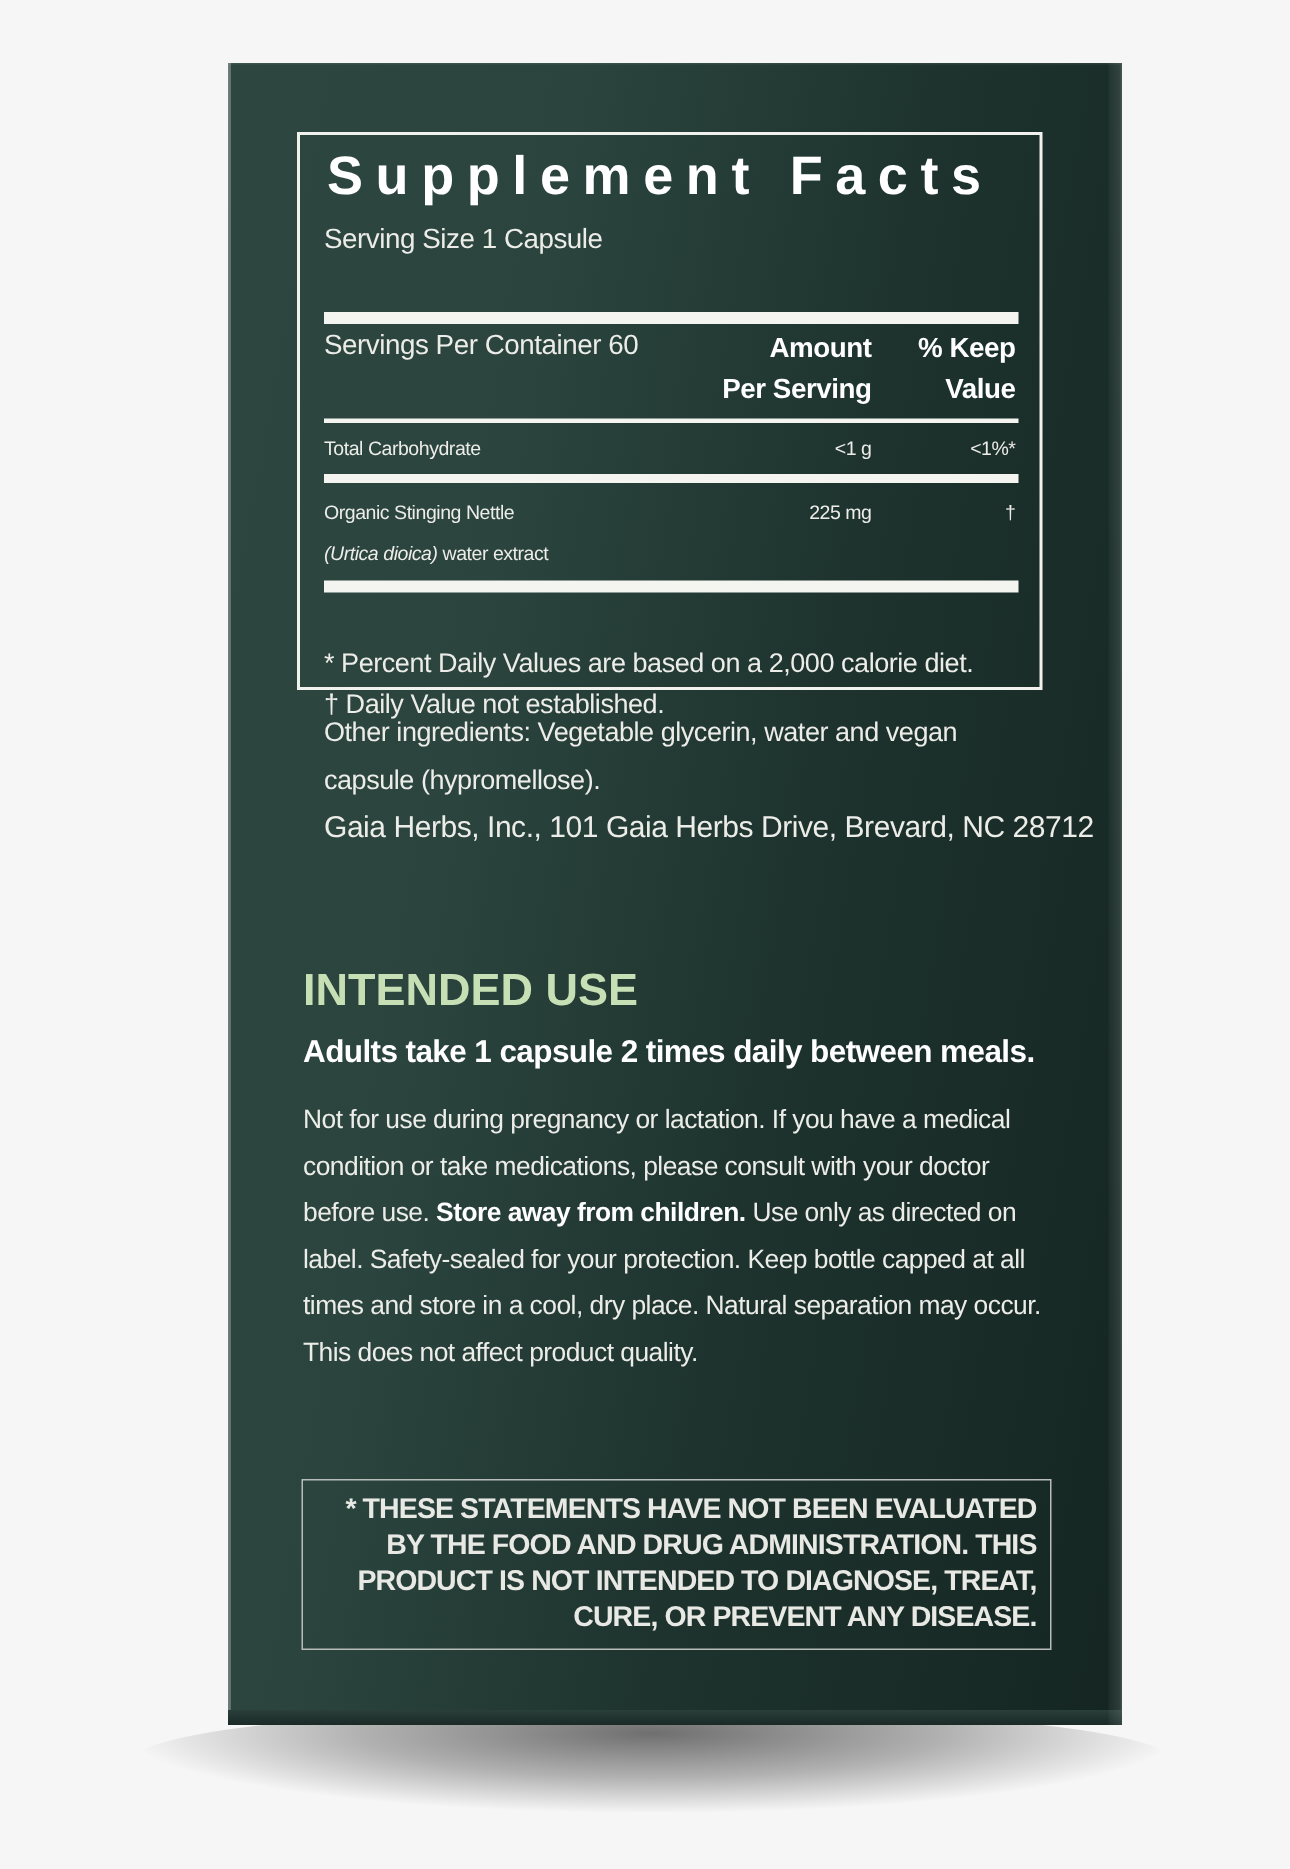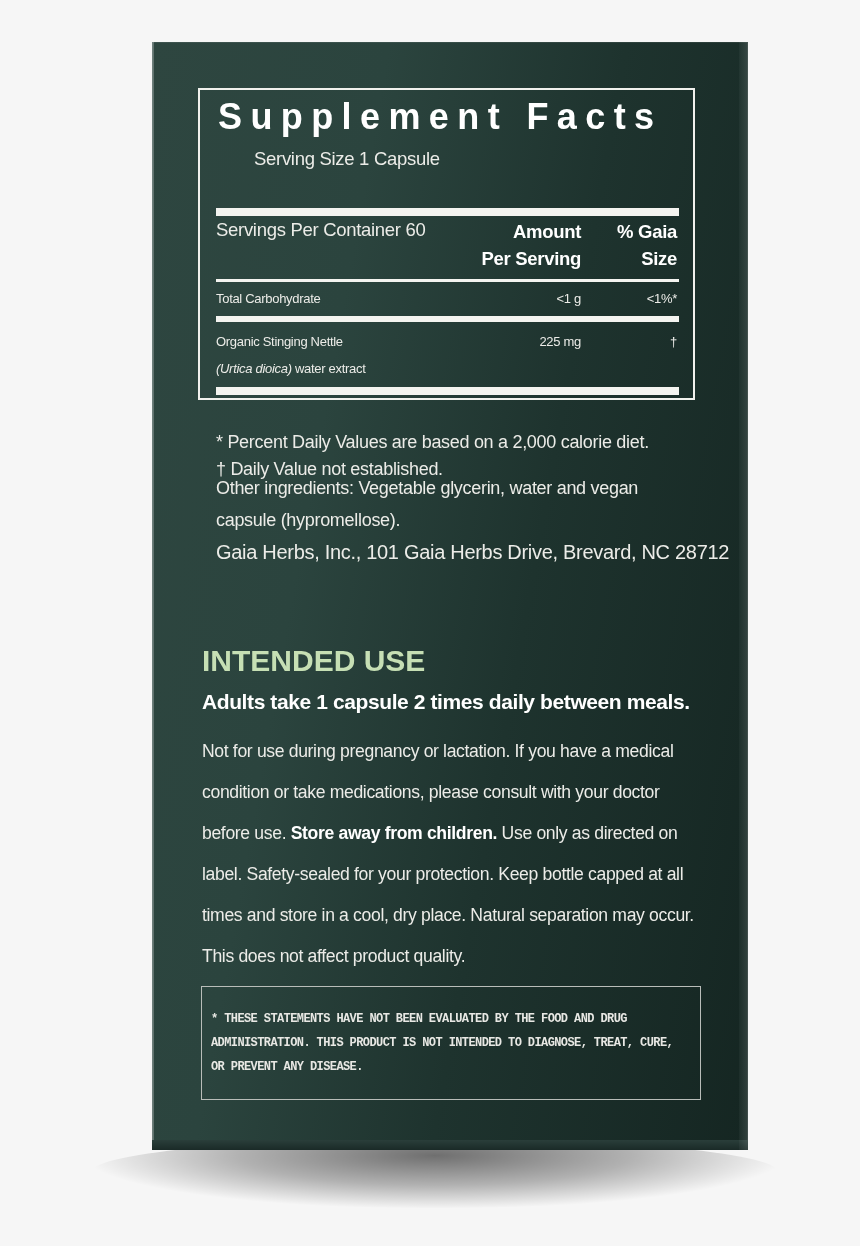--- a/index.html
+++ b/index.html
@@ -26,21 +26,21 @@
     }
     .panel::after {
       content: ""; position: absolute; right: 0; top: 0; width: 9px; height: 100%;
       background: linear-gradient(90deg, rgba(255,255,255,0.03), rgba(255,255,255,0.12));
     }
     .panel-bottom {
       position: absolute; left: 0; bottom: 0; width: 100%; height: 10px;
       background: linear-gradient(180deg, #2a3e3a, #1a2a27);
     }
     .facts-box {
-      position: absolute; left: 46px; top: 46px; width: 497px; height: 312px;
+      position: absolute; left: 46px; top: 46px; width: 497px; height: 372px;
       border: 2px solid #f1f1ed; box-sizing: border-box;
     }
     .facts-title {
       position: absolute; left: 18px; top: 6px;
       font-size: 36px; font-weight: bold; letter-spacing: 8.4px;
       white-space: nowrap; color: #ffffff;
     }
     .serving {
       position: absolute; left: 16px; font-size: 18.5px; color: #ecece8;
       font-family: "Liberation Sans Narrow", "Liberation Sans", sans-serif;
@@ -65,55 +65,55 @@
     .sugg-title {
       position: absolute; left: 50px; top: 602px;
       font-size: 30px; font-weight: bold; color: #c6dfb4; white-space: nowrap;
     }
     .sugg-dose {
       position: absolute; left: 50px; top: 648px;
       font-size: 21px; font-weight: bold; color: #ffffff; white-space: nowrap; letter-spacing: -0.4px;
     }
     .sugg-body {
       position: absolute; left: 50px; top: 689px; width: 500px;
-      font-size: 17.6px; line-height: 41px; color: #ecece8; letter-spacing: -0.35px;
+      font-size: 17.6px; line-height: 31px; color: #ecece8; letter-spacing: -0.35px;
     }
     .sugg-body b { color: #ffffff; }
     .disclaimer {
       position: absolute; left: 49px; top: 944px; width: 500px; height: 114px;
       border: 1px solid #b9bdb9; box-sizing: border-box;
       display: flex; align-items: center; justify-content: center;
     }
     .disclaimer-text {
-      text-align: left; font-size: 12px; line-height: 24px; font-weight: bold;
-      color: #e8e8e4; letter-spacing: -0.6px; width: 480px; font-family: Liberation Mono, monospace;
+      text-align: right; font-size: 19px; line-height: 24px; font-weight: bold;
+      color: #e8e8e4; letter-spacing: -0.6px; width: 480px;
     }
   </style>
 </head>
 <body>
 
 <div class="shadow"></div>
 
 <div class="panel">
   <div class="panel-bottom"></div>
 
   <div class="facts-box">
     <div class="facts-title">Supplement Facts</div>
-    <div class="serving" style="top:58px;margin-left:38px;">Serving Size 1 Capsule</div>
+    <div class="serving" style="top:58px;">Serving Size 1 Capsule</div>
     <div class="serving" style="top:85px;margin-top:44px;">Servings Per Container 60</div>
 
     <div class="bar" style="top:118px;height:8px;"></div>
 
     <div class="col-head" style="right:112px;top:128px;">
       <div>Amount</div>
       <div>Per Serving</div>
     </div>
     <div class="col-head" style="right:16px;top:128px;">
-      <div>% Gaia</div>
-      <div>Size</div>
+      <div>% Keep</div>
+      <div>Value</div>
     </div>
 
     <div class="bar" style="top:189px;height:3px;"></div>
 
     <div>
       <div class="row-text" style="left:16px;top:195px;">Total Carbohydrate</div>
       <div class="row-text right" style="right:112px;top:195px;">&lt;1 g</div>
       <div class="row-text right" style="right:16px;top:195px;">&lt;1%*</div>
     </div>
 

